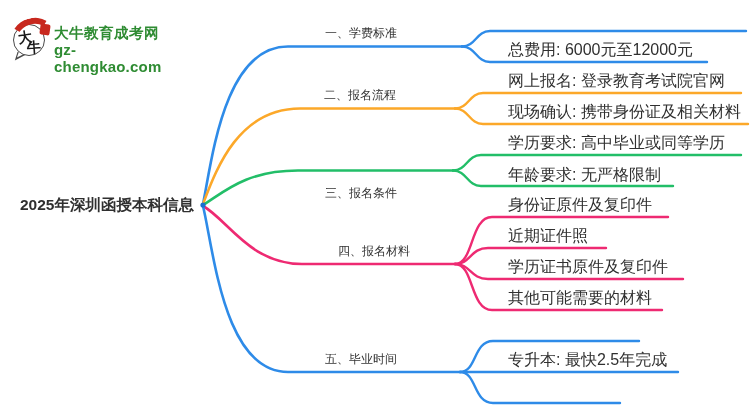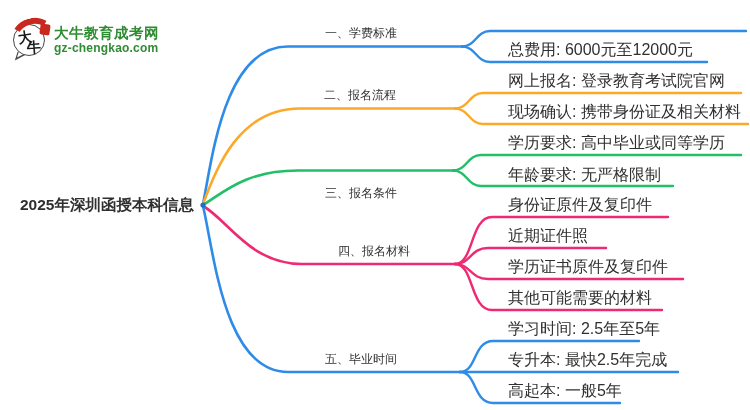--- a/index.html
+++ b/index.html
@@ -21,21 +21,21 @@
   .ch-niu{left:13px;top:15px;transform:rotate(-4deg);}
   .logo-arc{position:absolute;left:-2px;top:-2px;width:34px;height:30px;border-radius:50%;
     border:6px solid transparent;border-top:6px solid #c8281e;transform:rotate(-14deg);}
   .logo-seal{position:absolute;left:27px;top:4px;width:10px;height:11px;background:#c8281e;
     border-radius:2px;transform:rotate(8deg);}
   .logo-tail{position:absolute;left:3px;top:33px;width:0;height:0;border-style:solid;
     border-width:9px 9px 0 0;border-color:#4a4a4a transparent transparent transparent;transform:rotate(18deg);}
   .logo-tail-fill{position:absolute;left:5px;top:31px;width:0;height:0;border-style:solid;
     border-width:8px 8px 0 0;border-color:#ffffff transparent transparent transparent;transform:rotate(18deg);}
   .logo-title{position:absolute;left:44px;top:11px;font-size:14.5px;font-weight:700;color:#2f8c33;letter-spacing:0.5px;}
-  .logo-domain{position:absolute;left:44px;top:28px;font-size:12px;font-weight:700;color:#2f8c33;letter-spacing:0.2px;}
+  .logo-domain{position:absolute;left:44px;top:28px;font-size:15px;font-weight:700;color:#2f8c33;letter-spacing:0.2px;}
 </style>
 </head>
 <body>
 
 <div id="stage">
 
   <svg id="lines" width="750" height="410" viewBox="0 0 750 410" fill="none">
 
     <path d="M203,204 C212,160 224,46.5 288,46.5 L462,46.5" stroke-width="2.6" stroke-linecap="round" stroke="#2E8BE8"></path>
     <path d="M203,204 C216,170 238,108.5 300,108.5 L455,108.5" stroke-width="2.6" stroke-linecap="round" stroke="#FCA829"></path>
@@ -88,17 +88,15 @@
 
   <div class="txt leaf" style="left:508px;top:41px;">总费用: 6000元至12000元</div>
   <div class="txt leaf" style="left:508px;top:72px;">网上报名: 登录教育考试院官网</div>
   <div class="txt leaf" style="left:508px;top:103px;">现场确认: 携带身份证及相关材料</div>
   <div class="txt leaf" style="left:508px;top:134px;">学历要求: 高中毕业或同等学历</div>
   <div class="txt leaf" style="left:508px;top:166px;">年龄要求: 无严格限制</div>
   <div class="txt leaf" style="left:508px;top:196px;">身份证原件及复印件</div>
   <div class="txt leaf" style="left:508px;top:227px;">近期证件照</div>
   <div class="txt leaf" style="left:508px;top:258px;">学历证书原件及复印件</div>
   <div class="txt leaf" style="left:508px;top:289px;">其他可能需要的材料</div>
-  <div class="txt leaf" style="left:508px;top:320px;">学习时间: 2.5年至5年</div>
   <div class="txt leaf" style="left:508px;top:351px;">专升本: 最快2.5年完成</div>
-  <div class="txt leaf" style="left:508px;top:382px;">高起本: 一般5年</div>
 
 </div>
 
 </body></html>

